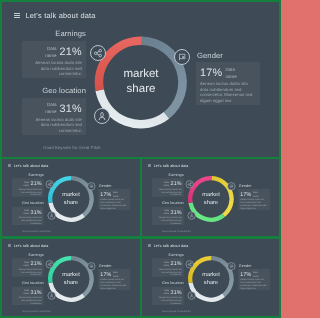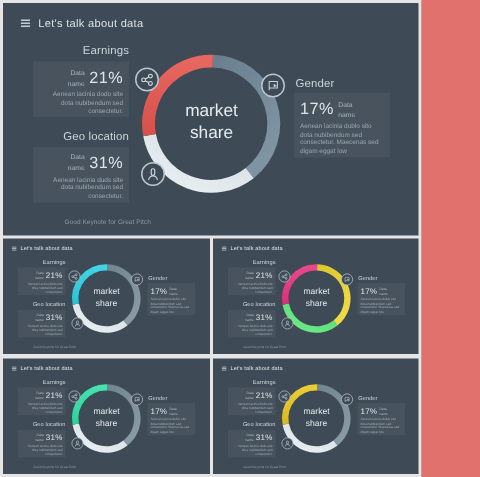--- a/index.html
+++ b/index.html
@@ -1,18 +1,18 @@
 <!DOCTYPE html>
 <html><head>
 <meta charset="utf-8">
 <style>
 html,body{margin:0;padding:0;width:281px;height:318px;overflow:hidden;background:#e1716c;}
 *{box-sizing:border-box;}
 body{font-family:"Liberation Sans",sans-serif;-webkit-font-smoothing:antialiased;text-rendering:geometricPrecision;}
-.page{position:relative;width:281px;height:318px;background:#e5e5e5;}
+.page{position:relative;width:281px;height:318px;background:#15803d;}
 
 .slide{position:absolute;background:#3e4a55;overflow:hidden;}
 .main{left:2px;top:2px;width:277px;height:155px;}
 .th{width:137.5px;height:77px;}
 .th1{left:2px;top:159px;}
 .th2{left:141.5px;top:159px;}
 .th3{left:2px;top:239px;}
 .th4{left:141.5px;top:239px;}
 .inner{position:absolute;left:0;top:0;width:277px;height:155px;transform-origin:0 0;}
 .th .inner{transform:scale(0.4964);}

